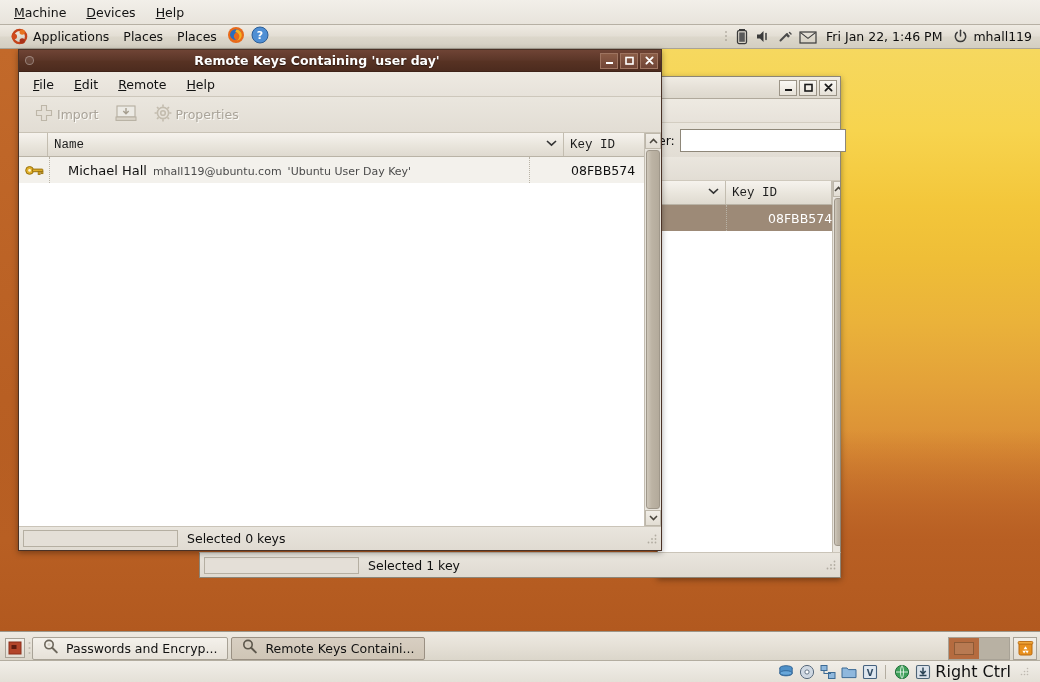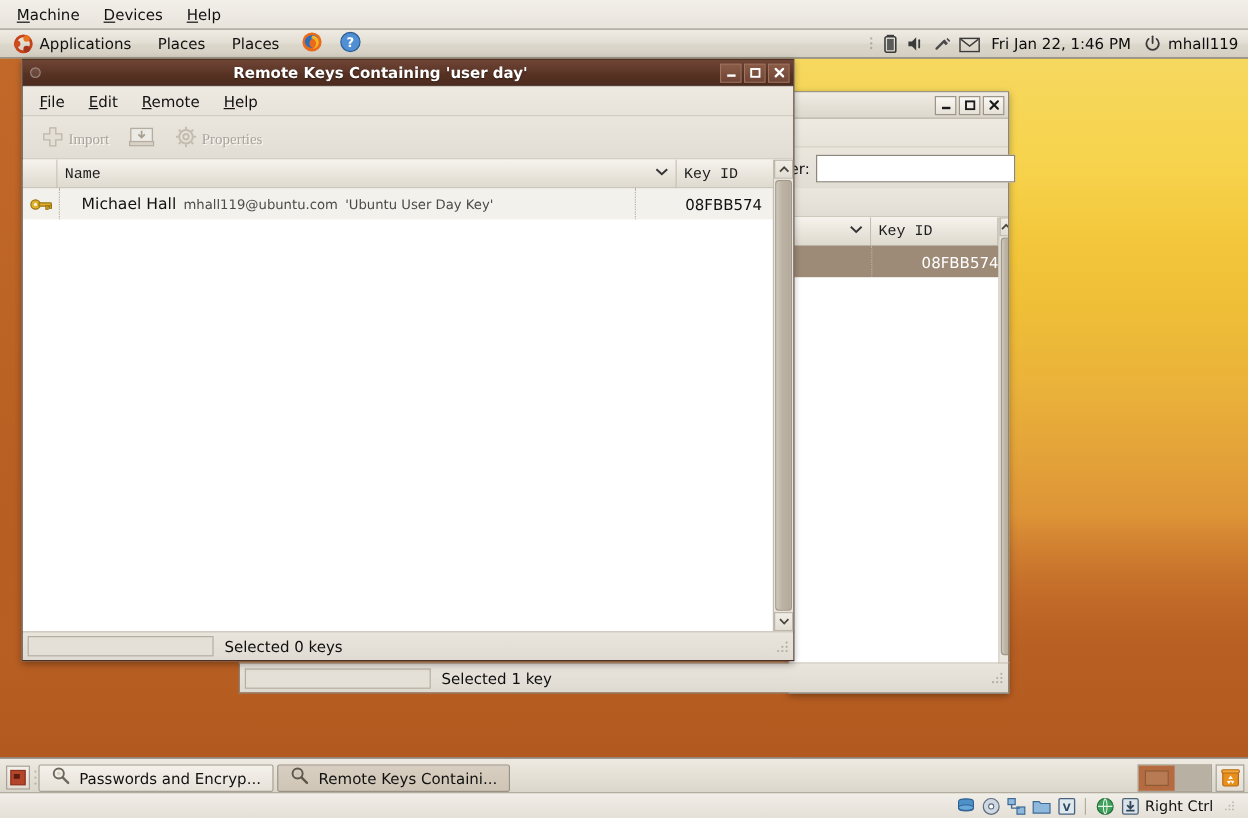--- a/index.html
+++ b/index.html
@@ -24,21 +24,21 @@
   }
   .vbmenu u { text-decoration: underline; }
 
   
   #gnome-panel {
     position: absolute; top: 25px; left: 0; width: 1040px; height: 24px;
     background: linear-gradient(to bottom, #efebe3 0%, #e3ded4 48%, #dcd7cb 52%, #d3cec1 100%);
     border-bottom: 1px solid #a9a396;
     display: flex; align-items: center;
   }
-  .panel-left { display: flex; align-items: center; gap: 8px; padding-left: 4px; }
+  .panel-left { display: flex; align-items: center; gap: 0; padding-left: 4px; }
   .panel-item {
     display: flex; align-items: center; gap: 5px;
     padding: 2px 7px; font-size: 12.5px; color: #101010; white-space: nowrap;
   }
   .panel-right {
     margin-left: auto; display: flex; align-items: center;
     gap: 3px; padding-right: 8px;
   }
   .tray-ico { width: 19px; height: 18px; display: flex; align-items: center; justify-content: center; }
   .clock { font-size: 12.5px; color: #0d0d0d; padding: 0 6px; white-space: nowrap; }
@@ -125,25 +125,24 @@
     border-bottom: 1px solid #cdc7bb;
     padding-left: 4px;
   }
   .app-menu {
     padding: 4px 10px; font-size: 12.5px; color: #111;
   }
   .app-menu u { text-decoration: underline; }
 
   
   .app-toolbar {
-    height: 36px; display: flex; align-items: flex-end; gap: 2px;
+    height: 36px; display: flex; align-items: center; gap: 2px;
     background: linear-gradient(to bottom, #eae6de 0%, #e2ddd4 100%);
     border-bottom: 1px solid #c8c2b5;
     padding-left: 8px;
-    font-family: Liberation Serif, serif;
   }
   .tbtn {
     display: flex; align-items: center; gap: 3px;
     padding: 3px 6px; border: 1px solid transparent; border-radius: 2px;
     font-size: 12.5px;
   }
   .tbtn.disabled { color: #aaa49a; text-shadow: 1px 1px 0 #fbfaf7; }
   .treecols {
     display: flex; height: 24px;
     background: linear-gradient(to bottom, #f4f1eb 0%, #e7e3da 55%, #ddd8ce 100%);
@@ -244,21 +243,21 @@
   
   #vbox-status {
     position: absolute; top: 660px; left: 0; width: 1040px; height: 22px;
     background: linear-gradient(to bottom, #f1eee8 0%, #e4e0d7 100%);
     border-top: 1px solid #b3ada0;
     display: flex; align-items: center; justify-content: flex-end;
     gap: 4px; padding-right: 6px;
   }
   .vb-ico { width: 17px; height: 17px; display: flex; align-items: center; justify-content: center; }
   .vb-sep { width: 1px; height: 14px; background: #b3ada0; margin: 0 3px; }
-  .vb-text { font-size: 12px; color: #101010; white-space: nowrap; }
+  .vb-text { font-size: 16px; color: #101010; white-space: nowrap; }
 </style>
 </head>
 <body>
 
 <div id="vbox-menubar">
   <div class="vbmenu"><u>M</u>achine</div>
   <div class="vbmenu"><u>D</u>evices</div>
   <div class="vbmenu"><u>H</u>elp</div>
 </div>
 

